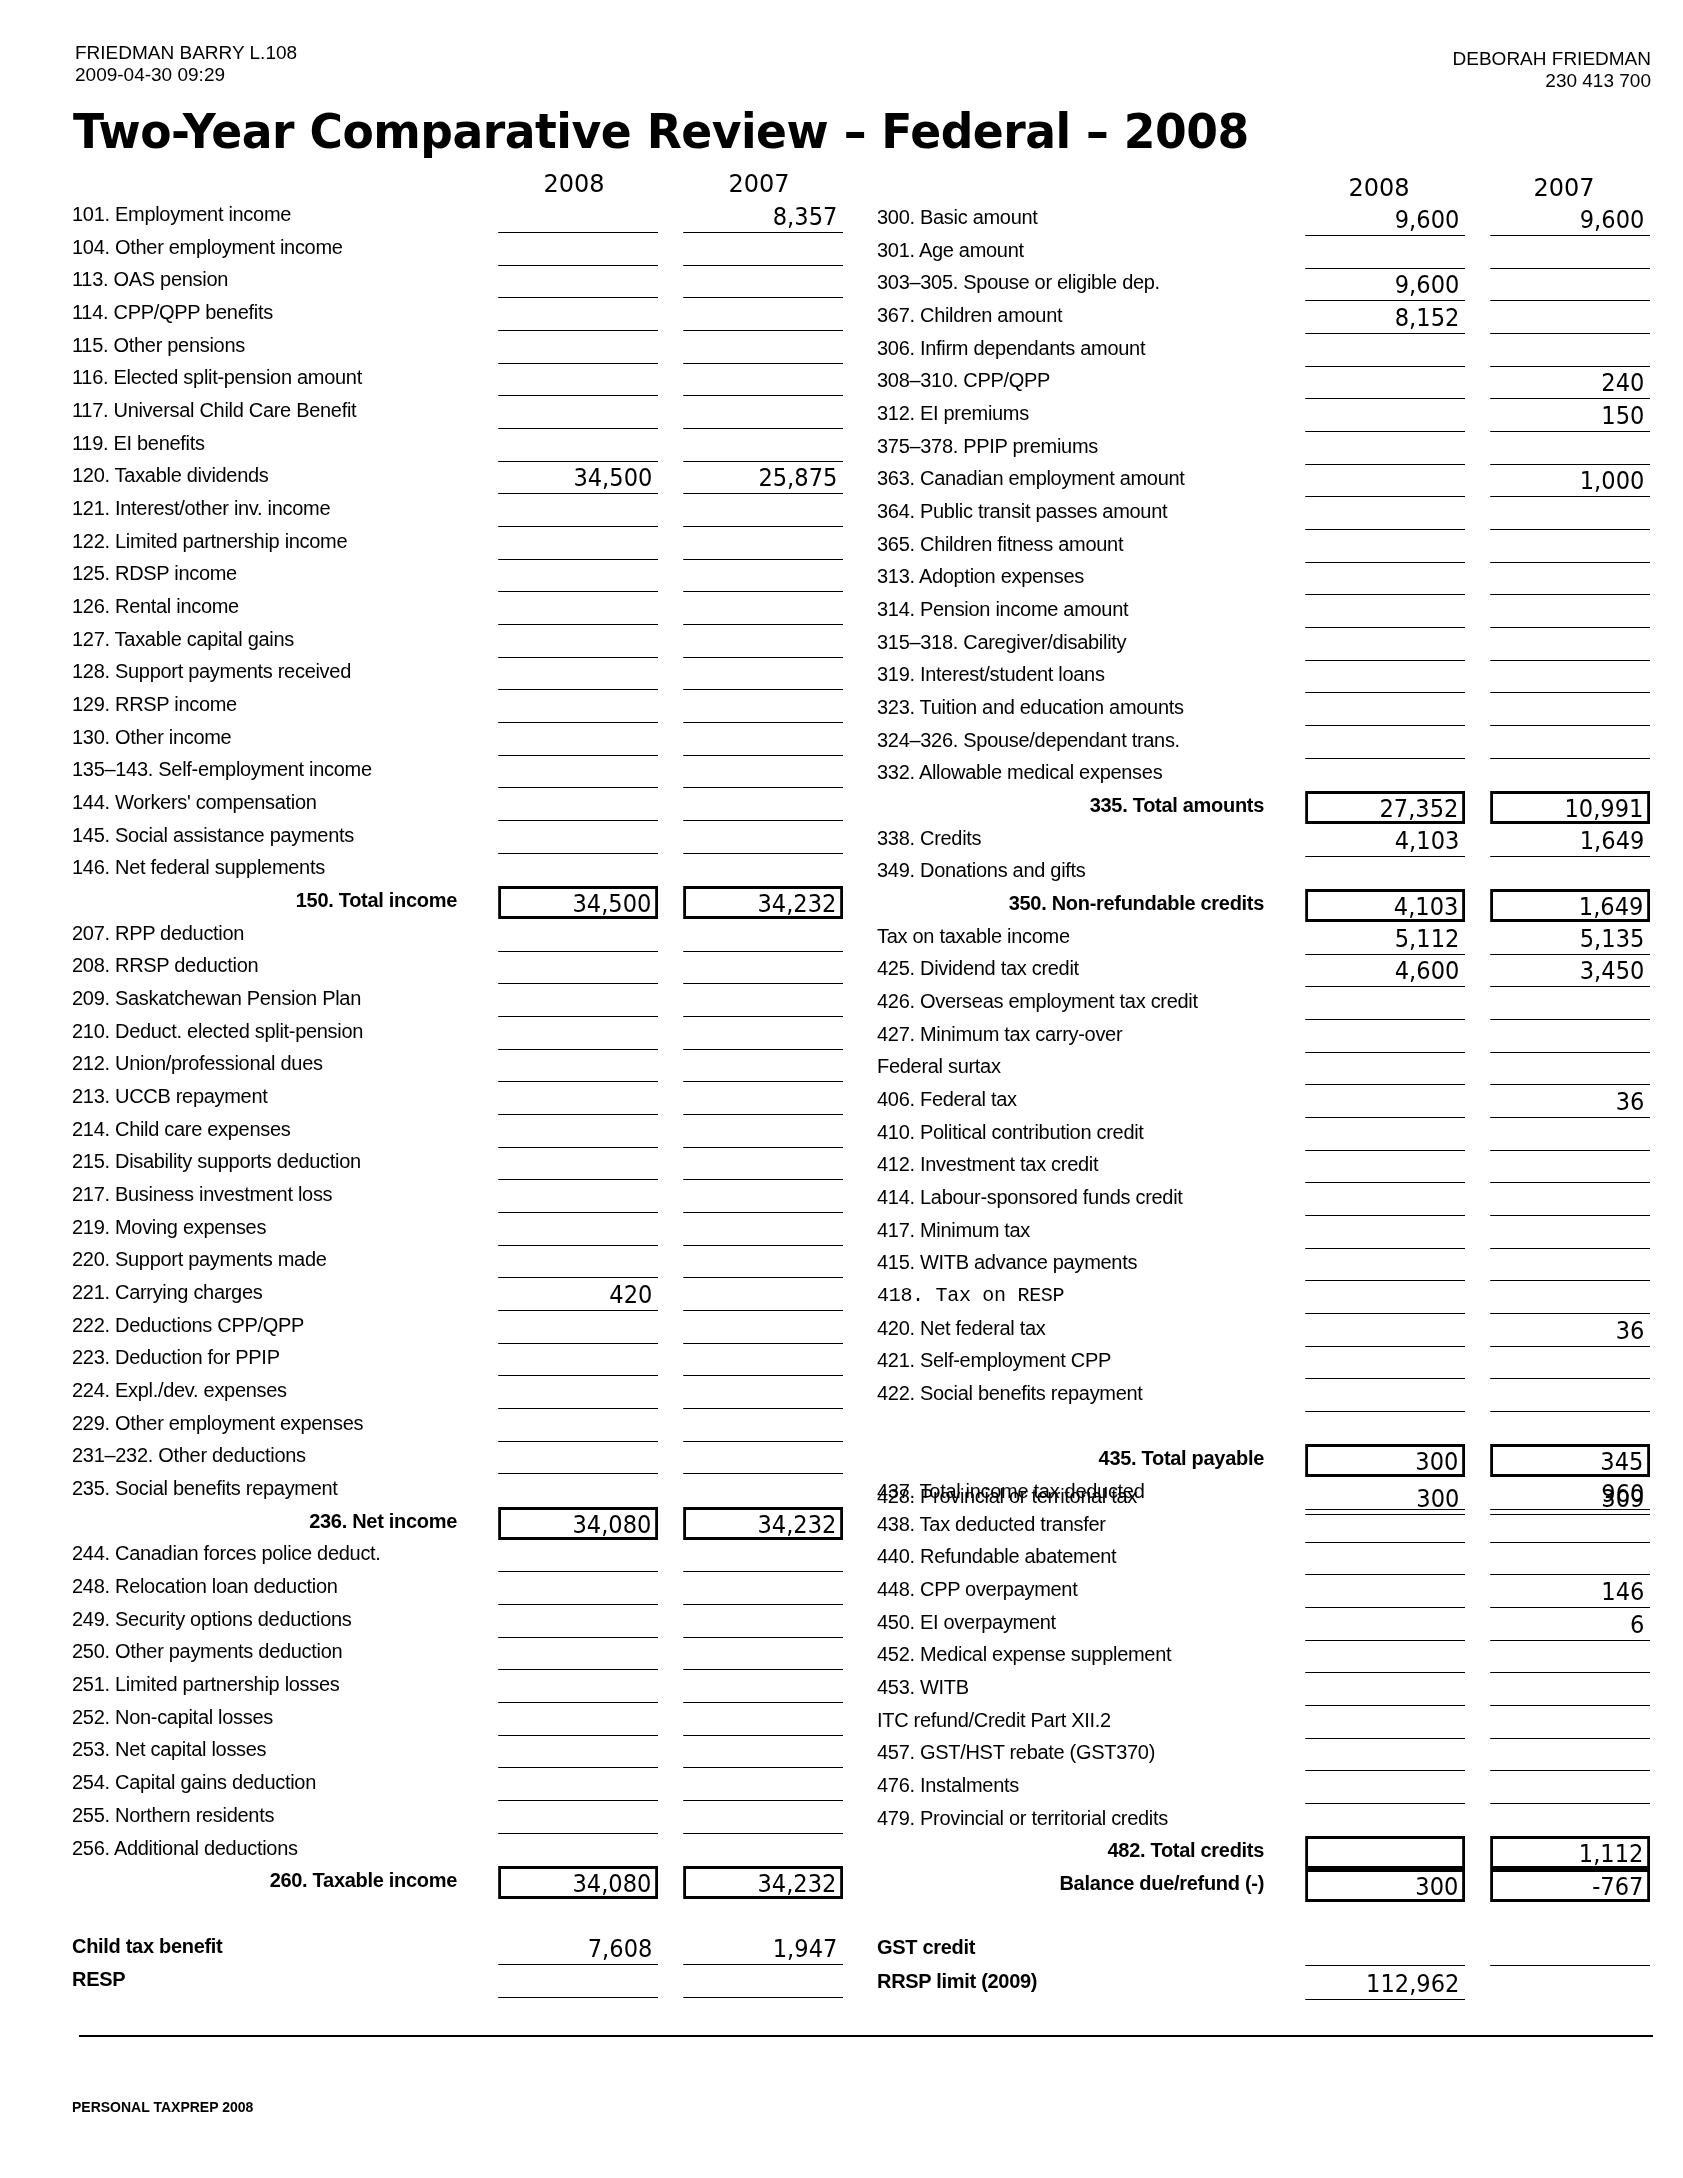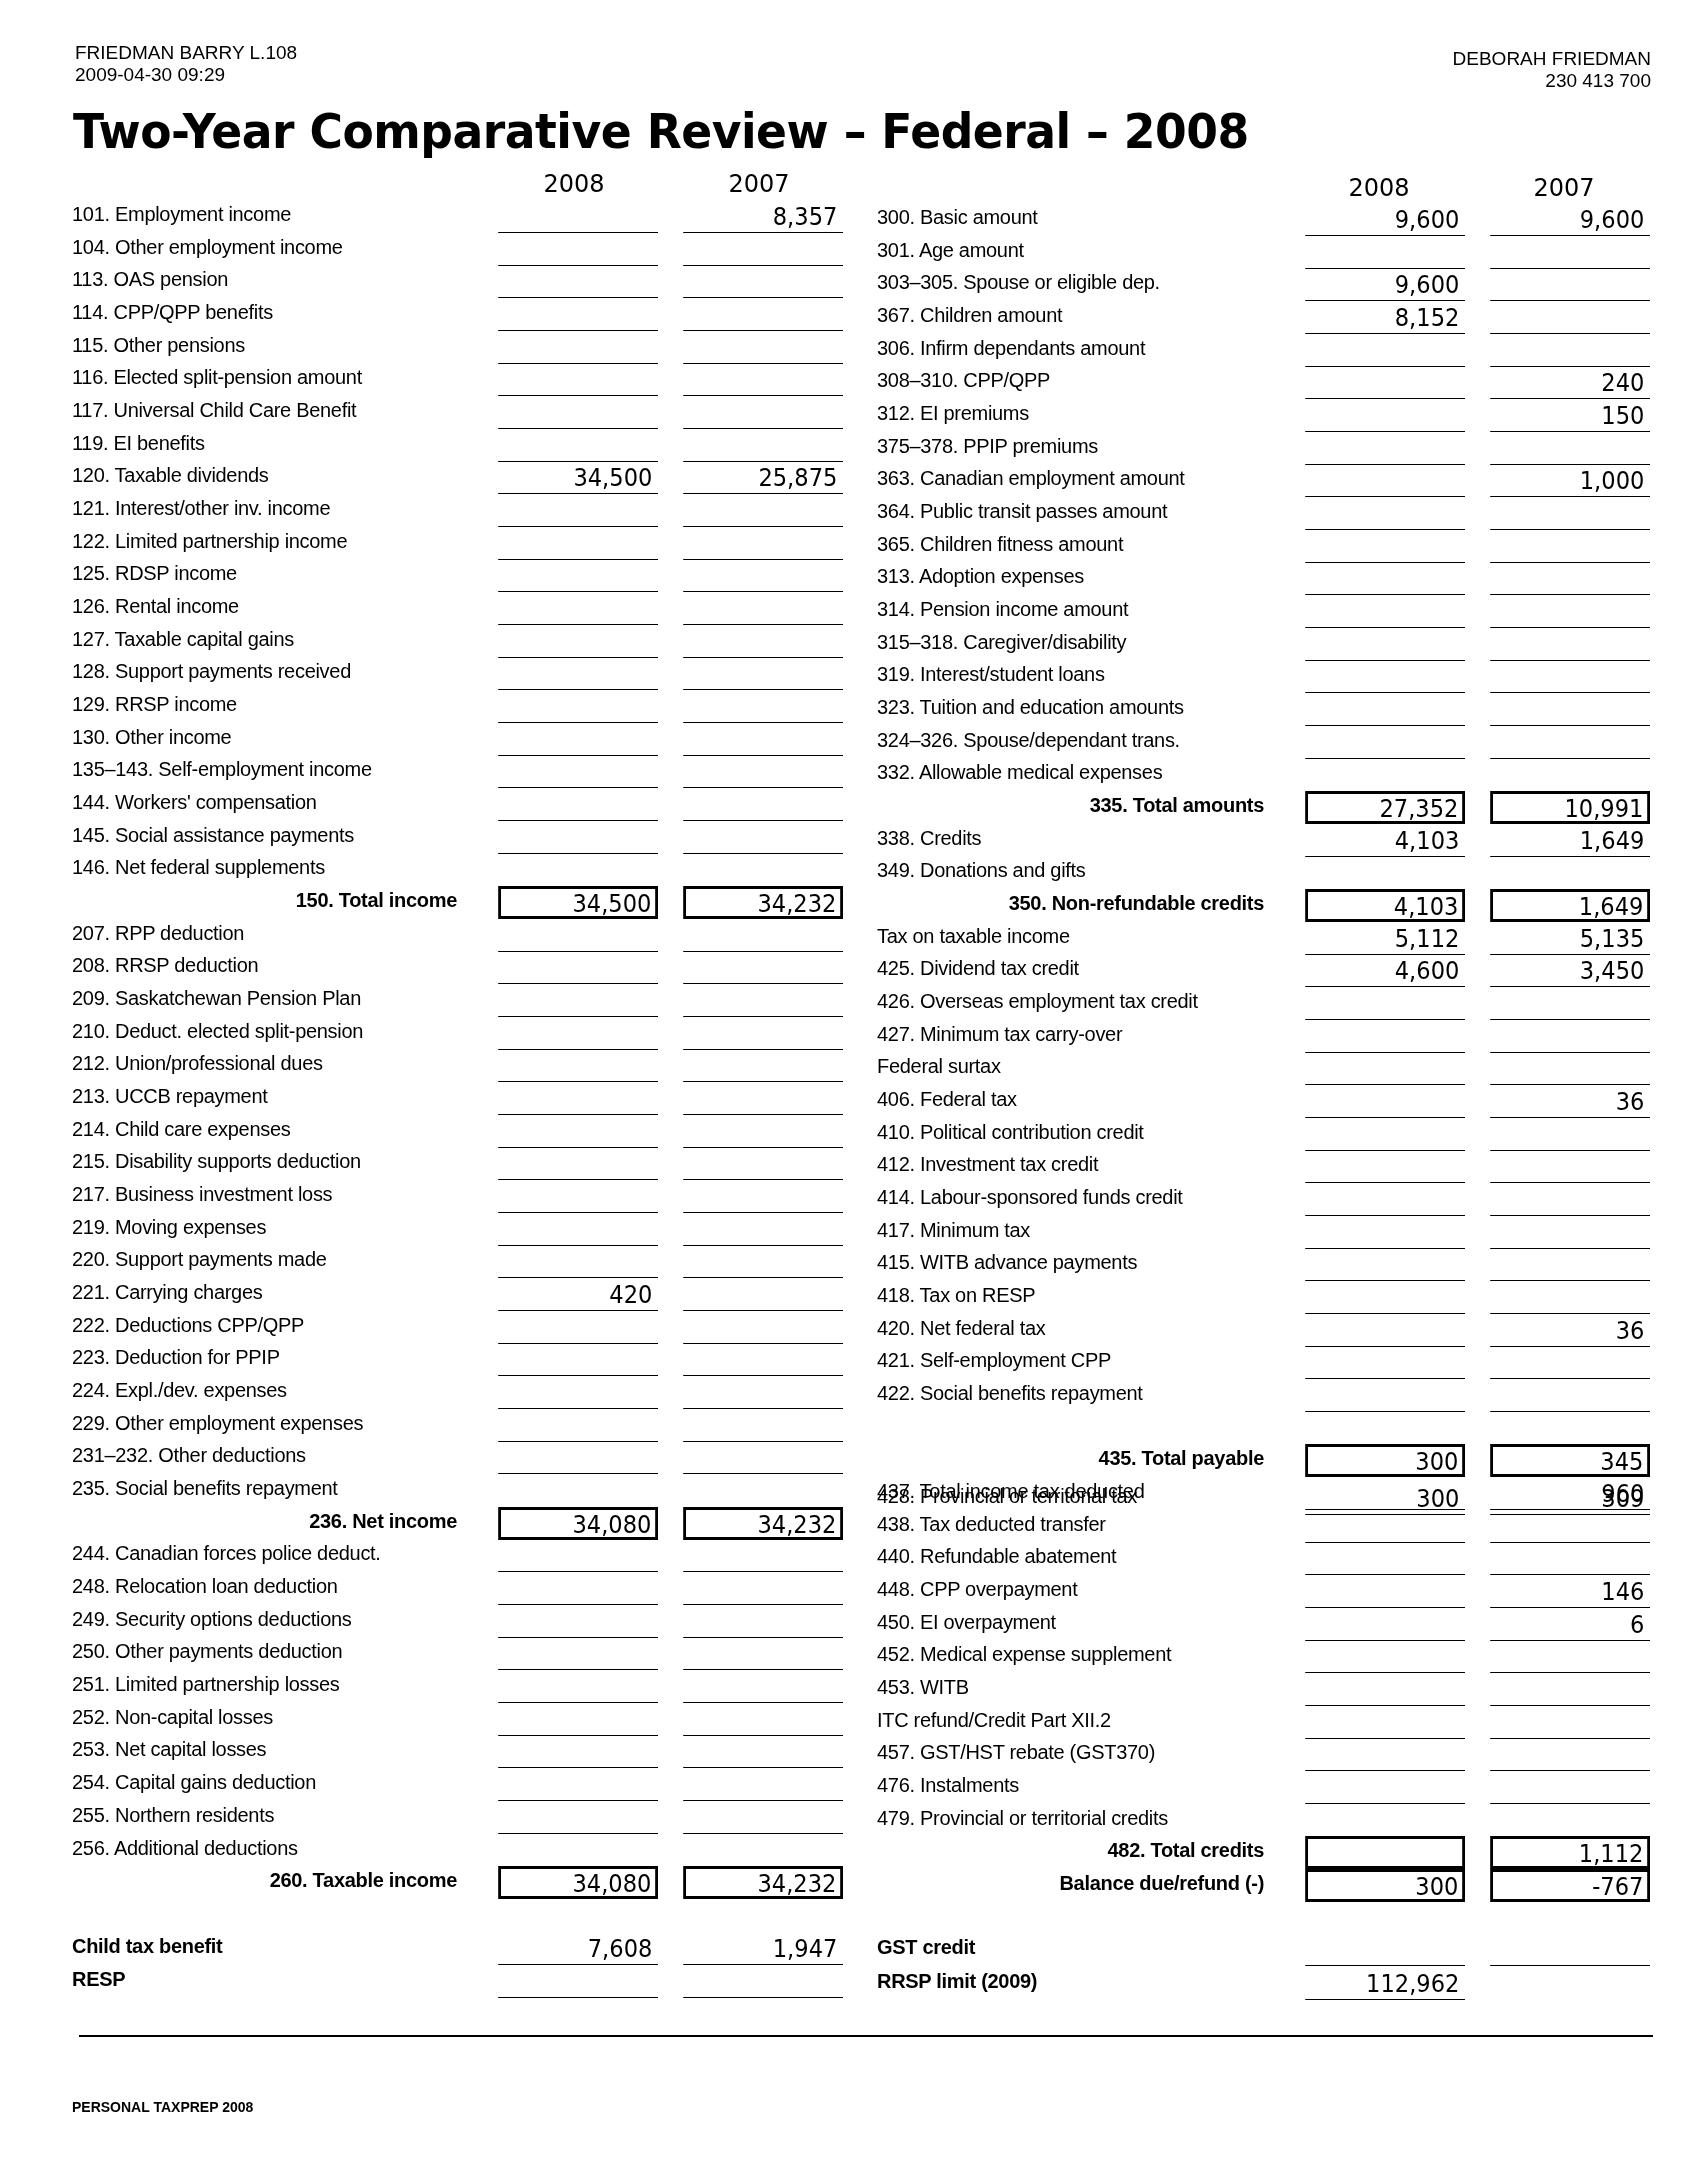--- a/index.html
+++ b/index.html
@@ -463,21 +463,21 @@
       <div class="lbl" style="left: 877px;">417. Minimum tax</div>
       <div class="cell" style="left: 1295px;"></div>
       <div class="cell" style="left: 1480px;"></div>
     </div>
     <div class="row" style="top: 1250px; left: 0px; width: 1683px;">
       <div class="lbl" style="left: 877px;">415. WITB advance payments</div>
       <div class="cell" style="left: 1295px;"></div>
       <div class="cell" style="left: 1480px;"></div>
     </div>
     <div class="row" style="top: 1283px; left: 0px; width: 1683px;">
-      <div class="lbl" style="left: 877px;">418. Tax on RESP</div>
+      <div class="lbl" style="left: 877px; font-family: Liberation Mono, monospace;">418. Tax on RESP</div>
       <div class="cell" style="left: 1295px;"></div>
       <div class="cell" style="left: 1480px;"></div>
     </div>
     <div class="row" style="top: 1316px; left: 0px; width: 1683px;">
       <div class="lbl" style="left: 877px;">420. Net federal tax</div>
       <div class="cell" style="left: 1295px;"></div>
       <div class="cell" style="left: 1480px;">36</div>
     </div>
     <div class="row" style="top: 1348px; left: 0px; width: 1683px;">
       <div class="lbl" style="left: 877px;">421. Self-employment CPP</div>

